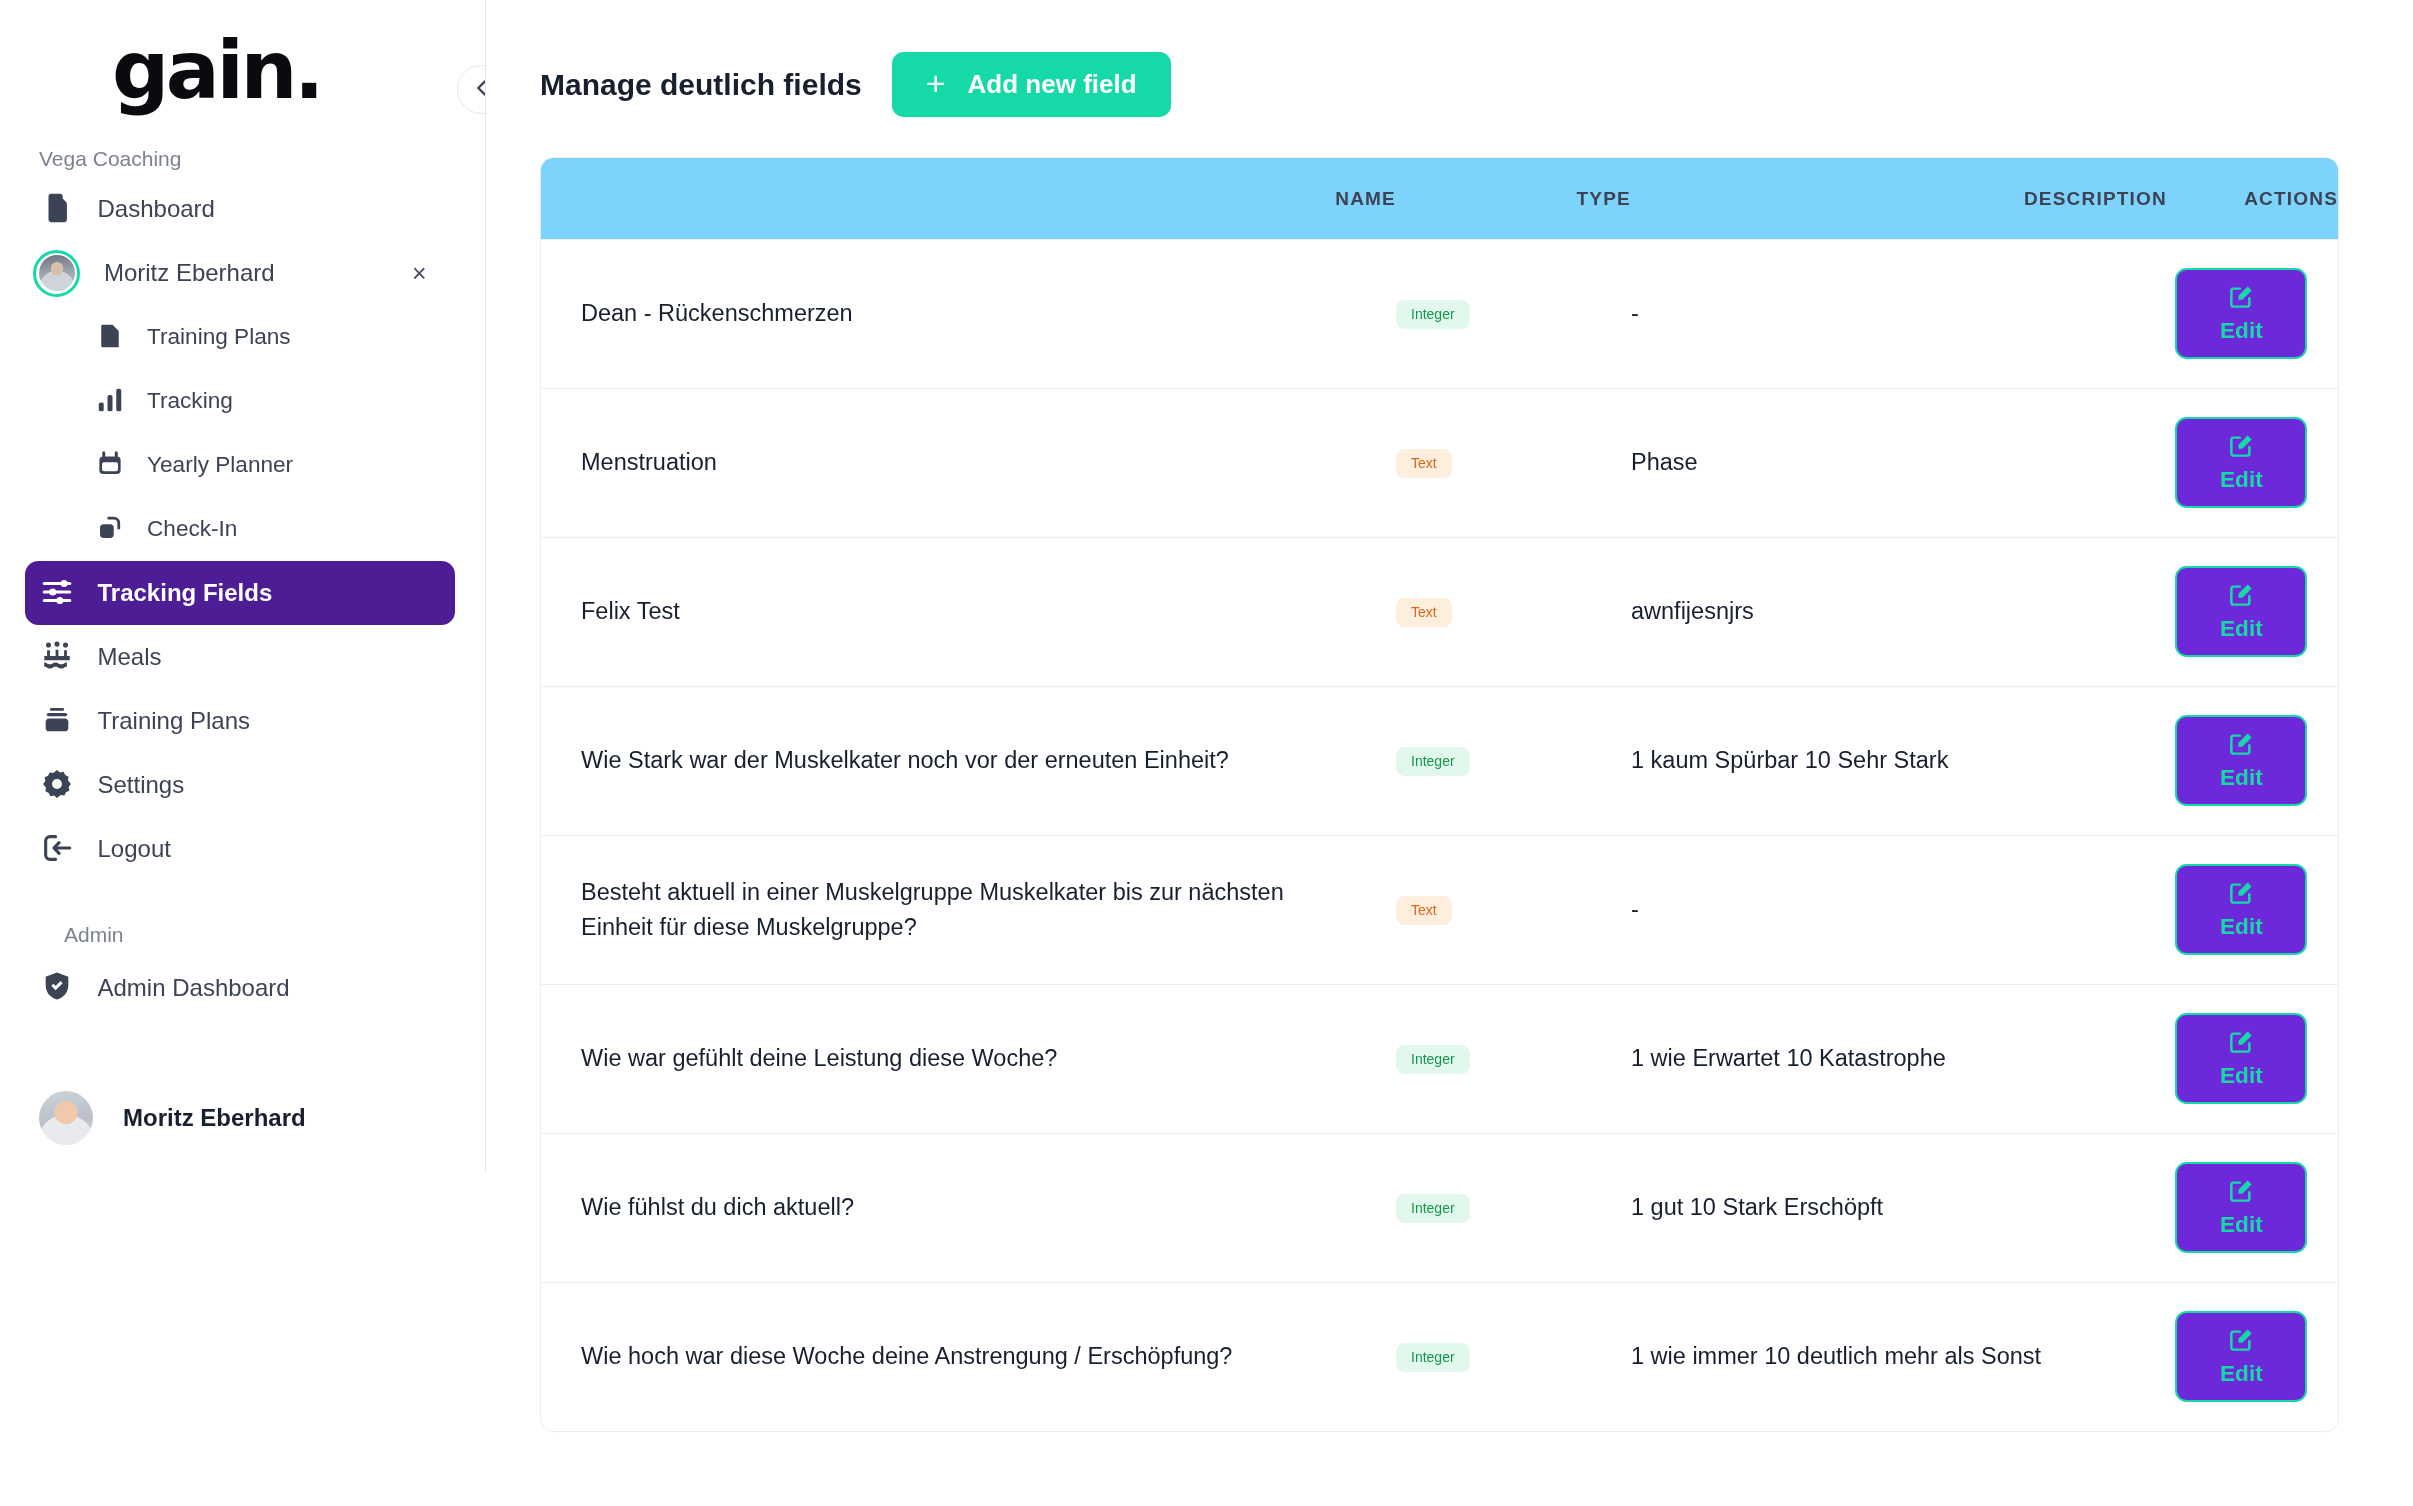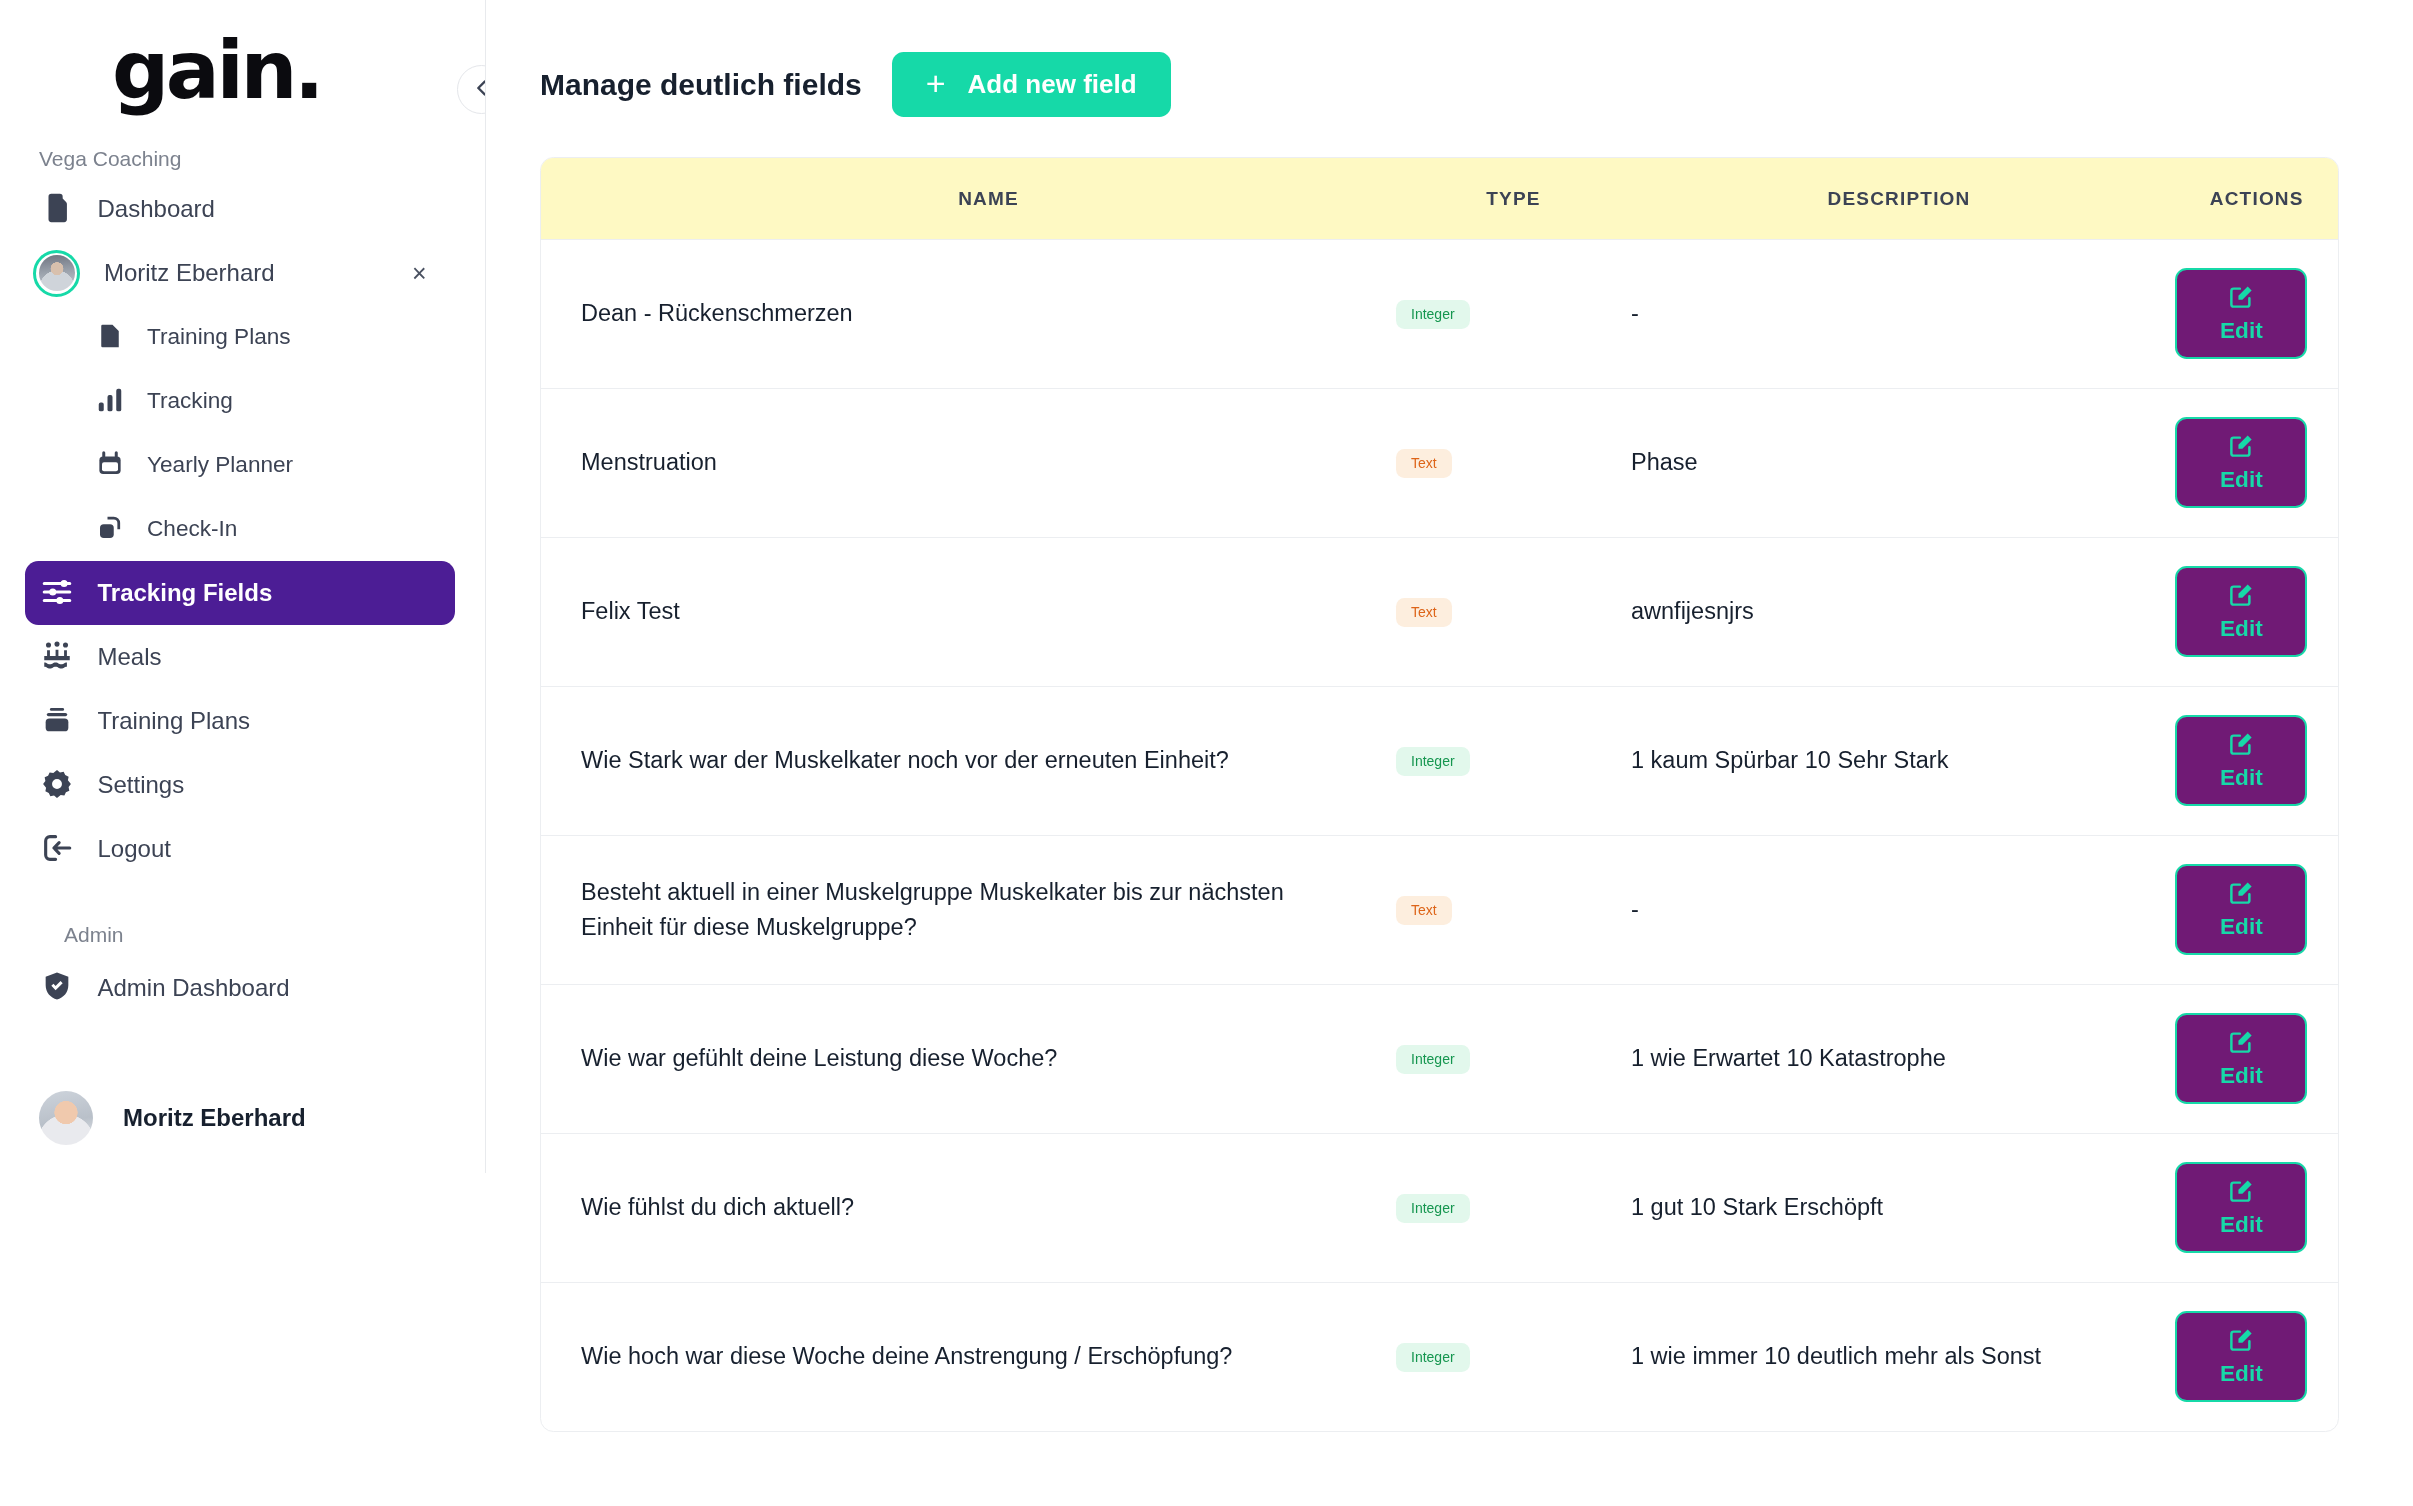--- a/index.html
+++ b/index.html
@@ -156,22 +156,22 @@
 
   .card {
     margin-top: 40px;
     border: 1.7px solid #eceef1;
     border-radius: 13.4px;
     background: #fff;
     overflow: hidden;
   }
   table { width: 100%; border-collapse: collapse; table-layout: fixed; }
   thead th {
-    background: #fef9c3;
-    text-align: center;
+    background: #7dd3fc;
+    text-align: right;
     font-size: 19px;
     font-weight: 700;
     letter-spacing: 1.2px;
     color: #3c4354;
     padding: 30px 0 28.5px 0;
     border-bottom: 1.7px solid #eceef1;
   }
   th.c-name, td.c-name { width: 855px; padding-left: 40px; }
   th.c-type, td.c-type { width: 235px; }
   th.c-desc, td.c-desc { width: 536px; }
@@ -196,21 +196,21 @@
     font-weight: 500;
     line-height: 1;
   }
   .pill.integer { background: #e2f8ec; color: #15964f; }
   .pill.text { background: #fdeede; color: #dd6418; }
 
   .edit-btn {
     width: 132px; height: 91px;
     border: 2.5px solid #16d9a8;
     border-radius: 11.7px;
-    background: #701a75;
+    background: #6d28d9;
     color: #16d9a8;
     display: flex; flex-direction: column;
     align-items: center; justify-content: center;
     gap: 5px;
     cursor: pointer;
     font-family: "Liberation Sans", sans-serif;
   }
   .edit-btn svg { width: 27px; height: 27px; }
   .edit-btn .elabel { font-size: 22.6px; font-weight: 700; }
 </style>

